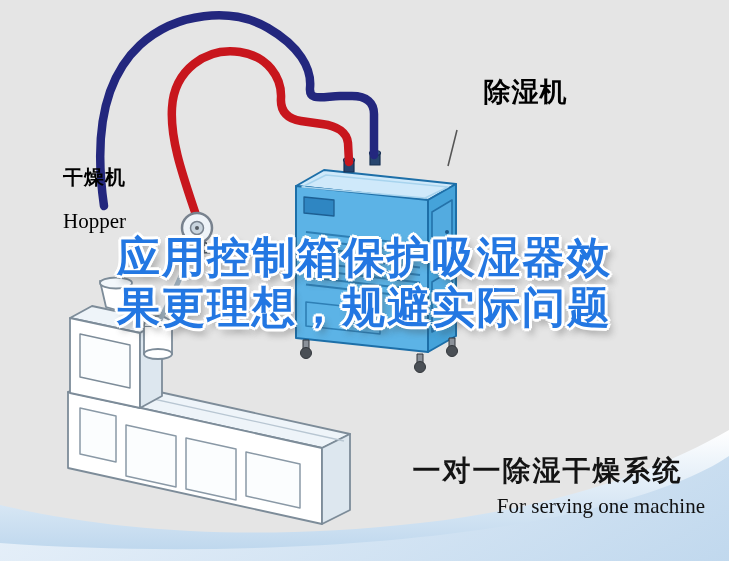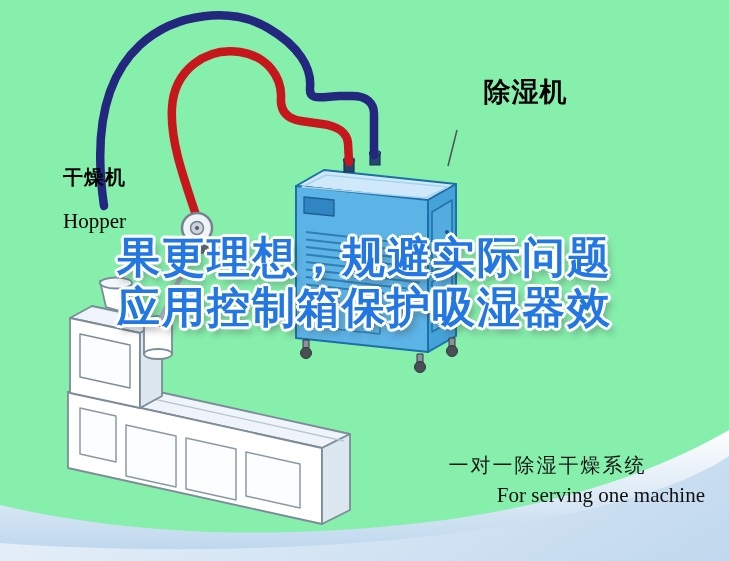--- a/index.html
+++ b/index.html
@@ -1,17 +1,17 @@
 <!DOCTYPE html>
 <html><head>
 <meta charset="utf-8">
 <style>
   html,body{margin:0;padding:0;background:#fff;}
   .stage{
-    position:relative;width:729px;height:561px;overflow:hidden;background:#86efac;
+    position:relative;width:729px;height:561px;overflow:hidden;background:#e5e5e5;
     font-family:"Liberation Sans",sans-serif;
   }
   .stage svg{position:absolute;left:0;top:0;}
   .label{position:absolute;text-align:center;color:#000;}
   .label .cn{font-weight:bold;letter-spacing:1px;}
   .serif{font-family:"Liberation Serif",serif;}
   .dehum-label{left:438px;top:74px;width:175px;}
   .dehum-label .cn{font-size:27px;}
   .dehum-label .en{font-size:23px;margin-top:2px;}
   .hopper-label{left:42px;top:164px;width:105px;}
@@ -20,21 +20,21 @@
   .headline{
     position:absolute;left:0;right:0;top:233px;text-align:center;
     font-size:43px;font-weight:800;line-height:1.16;letter-spacing:2px;
     color:#2377e2;
     text-shadow:
       -2px -2px 0 #fff, 2px -2px 0 #fff, -2px 2px 0 #fff, 2px 2px 0 #fff,
       0 -3px 0 #fff, 0 3px 0 #fff, -3px 0 0 #fff, 3px 0 0 #fff,
       4px 6px 7px rgba(60,60,60,0.45);
   }
   .caption{position:absolute;left:390px;top:452px;width:315px;text-align:center;color:#141414;}
-  .caption .cn{font-size:20px;font-weight:normal;letter-spacing:2px;}
+  .caption .cn{font-size:28px;font-weight:bold;letter-spacing:2px;}
   .caption .en{font-size:21px;margin-top:4px;color:#111;text-align:right;}
 </style>
 </head>
 <body>
 
 <div class="stage">
 
   <svg width="729" height="561" viewBox="0 0 729 561">
     <defs>
       <linearGradient id="wave1" x1="0" y1="0" x2="0" y2="1">
@@ -146,22 +146,22 @@
   <div class="label dehum-label">
     <div class="cn">除湿机</div>
   </div>
 
   <div class="label hopper-label">
     <div class="cn">干燥机</div>
     <div class="en serif">Hopper</div>
   </div>
 
   <div class="headline">
+    <div>应用控制箱保护吸湿器效</div>
     <div>果更理想，规避实际问题</div>
-    <div>应用控制箱保护吸湿器效</div>
   </div>
 
   <div class="caption">
     <div class="cn">一对一除湿干燥系统</div>
     <div class="en serif">For serving one machine</div>
   </div>
 
 </div>
 
 </body></html>

